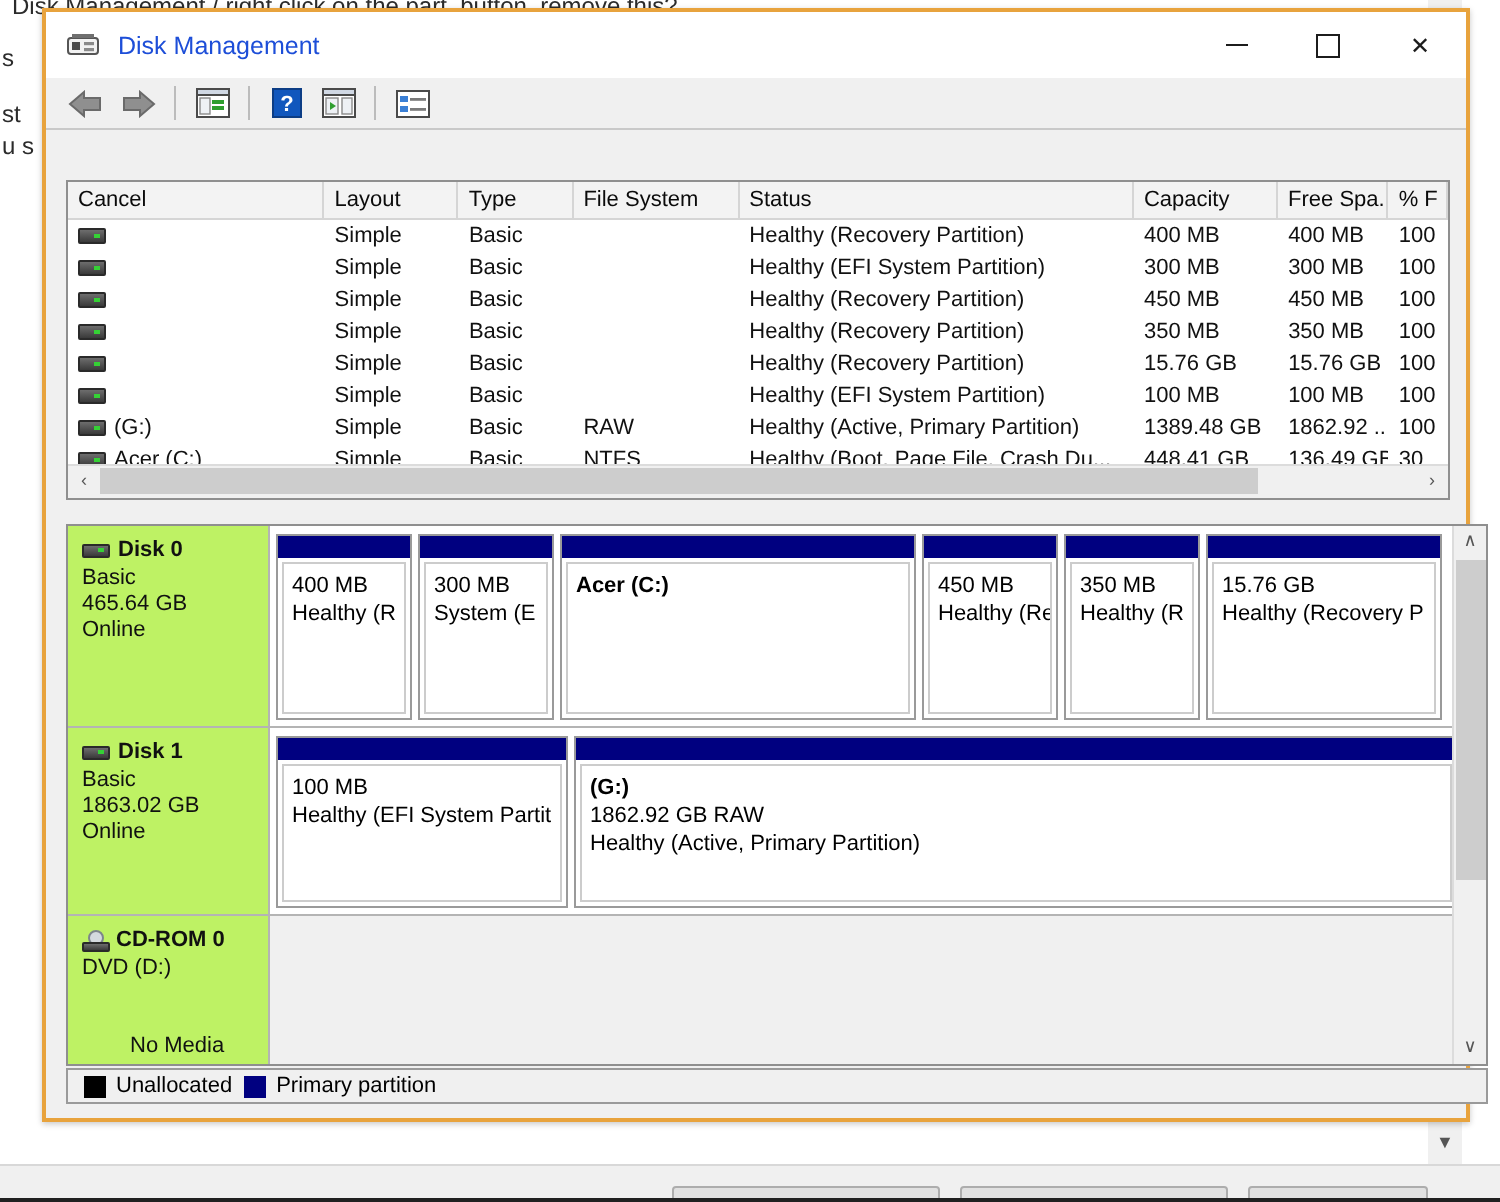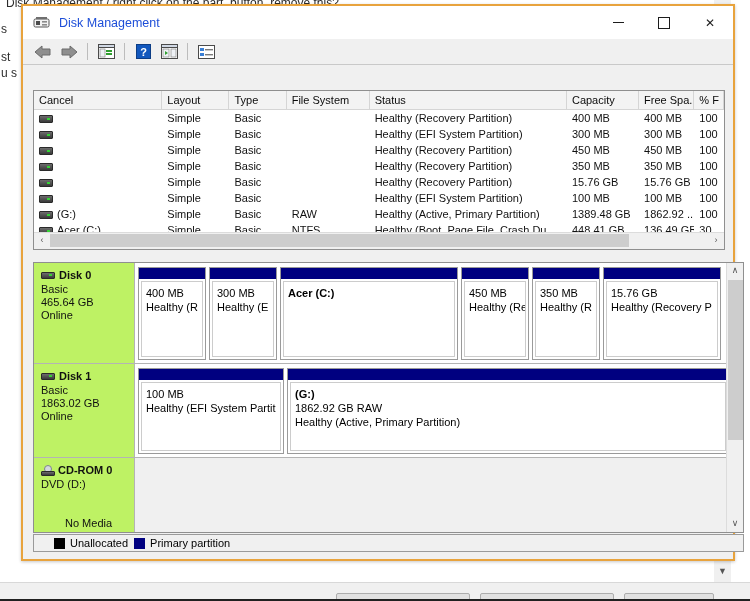--- a/index.html
+++ b/index.html
@@ -413,21 +413,21 @@
   
   .legend {
     position: absolute;
     left: 10px; top: 528px;
     width: 711px; height: 18px;
     background: #f0f0f0;
     border: 1px solid #9a9a9a;
     box-sizing: border-box;
     display: flex;
     align-items: center;
-    padding-left: 20px;
+    padding-left: 8px;
     gap: 6px;
   }
   .leg-item { display: flex; align-items: center; gap: 5px; font-size: 11px; }
   .leg-swatch { width: 11px; height: 11px; display: inline-block; }
 </style>
 </head>
 <body>
 
 <div class="bg-page">
   <div class="bg-text-top">Disk Management / right click on the part. button, remove this?</div>
@@ -645,21 +645,21 @@
               <div class="part-bar"></div>
               <div class="part-body">
                 <div class="part-line">400 MB</div>
                 <div class="part-line">Healthy (R</div>
               </div>
             </div>
             <div class="partition" style="width: 68px; flex: 0 0 68px;">
               <div class="part-bar"></div>
               <div class="part-body">
                 <div class="part-line">300 MB</div>
-                <div class="part-line">Healthy (E</div>
+                <div class="part-line">System (E</div>
               </div>
             </div>
             <div class="partition" style="width: 178px; flex: 0 0 178px;">
               <div class="part-bar"></div>
               <div class="part-body">
                 <div class="part-name">Acer  (C:)</div>
               </div>
             </div>
             <div class="partition" style="width: 68px; flex: 0 0 68px;">
               <div class="part-bar"></div>

